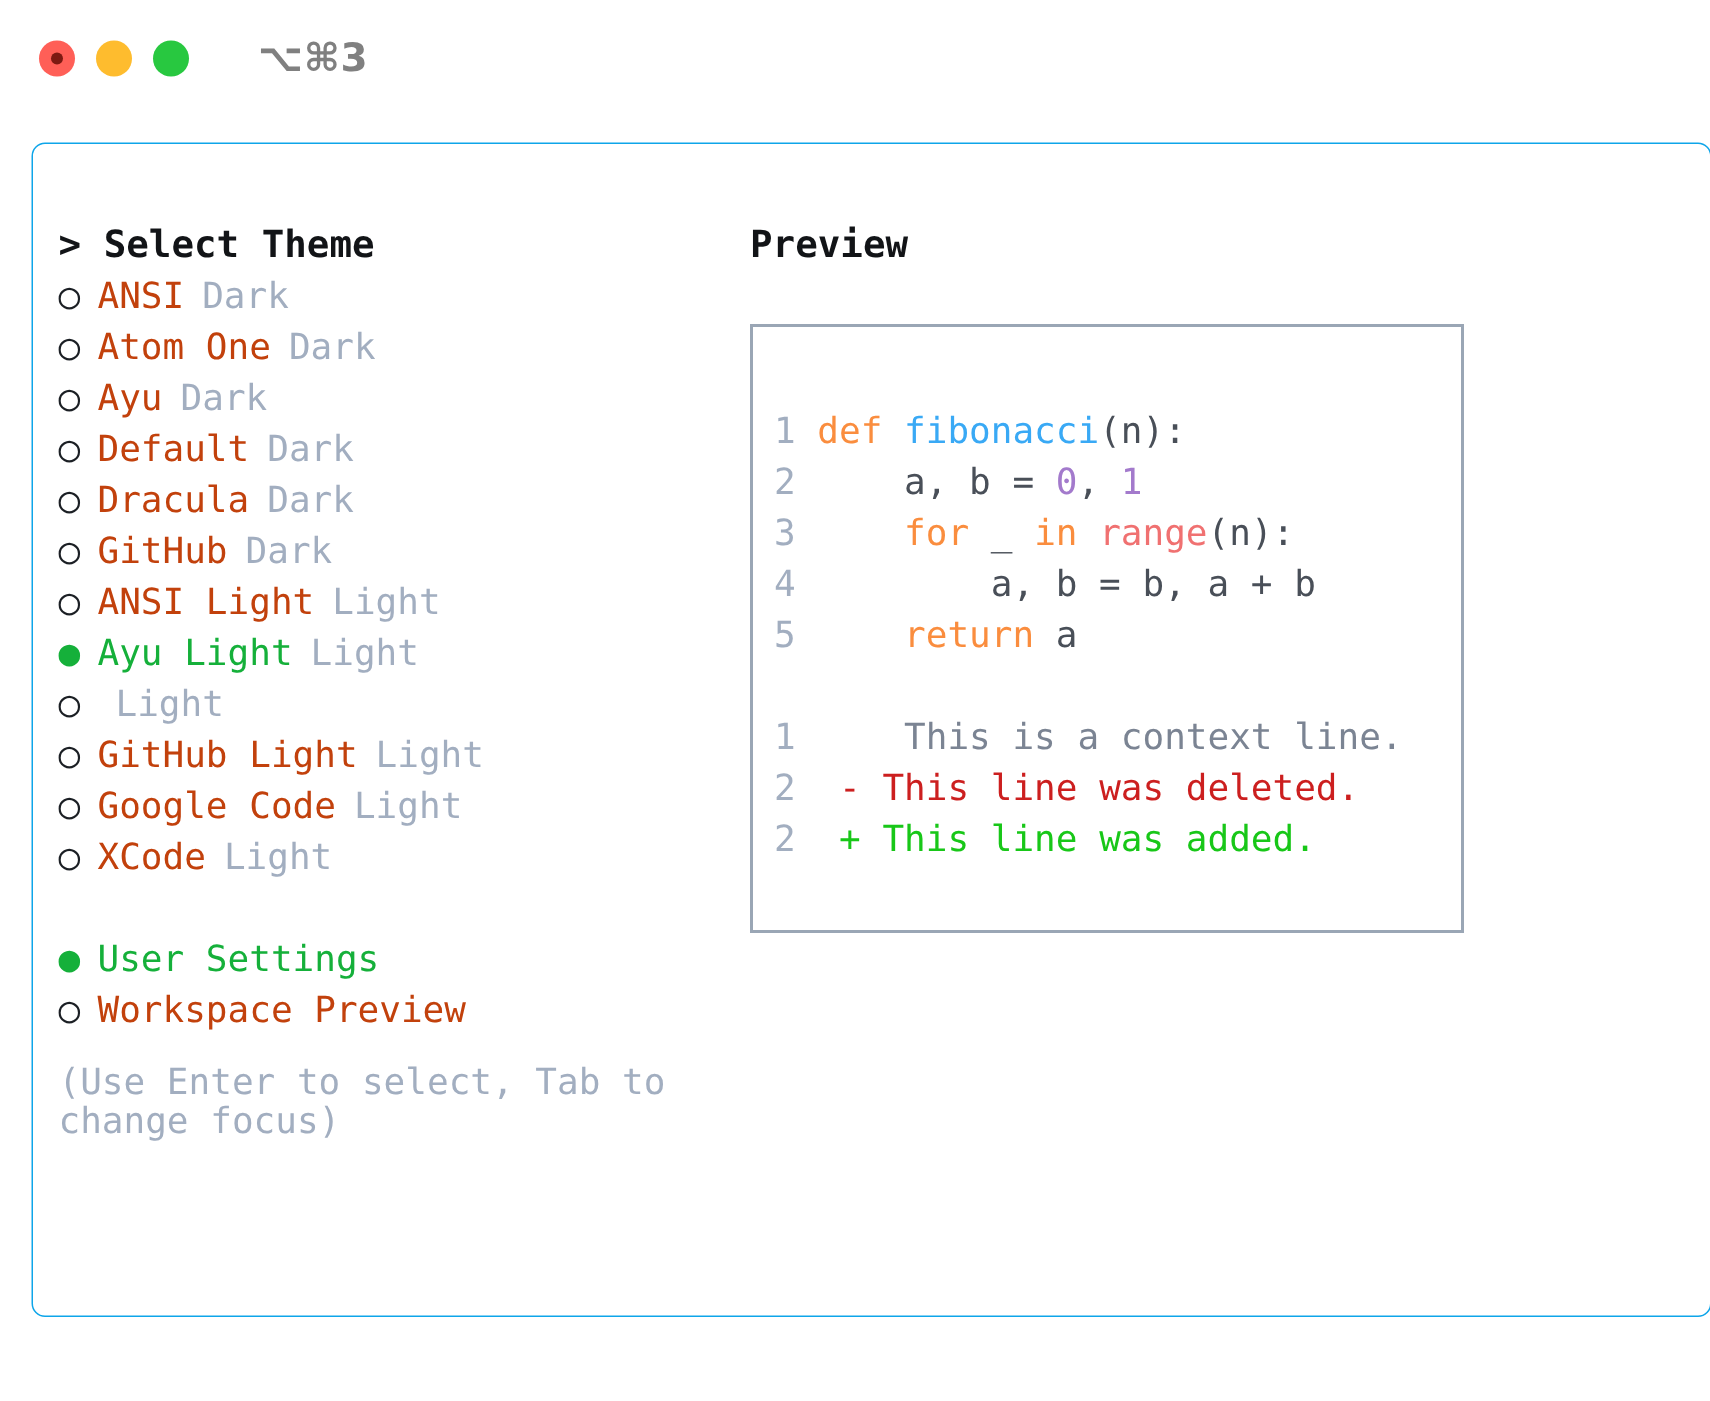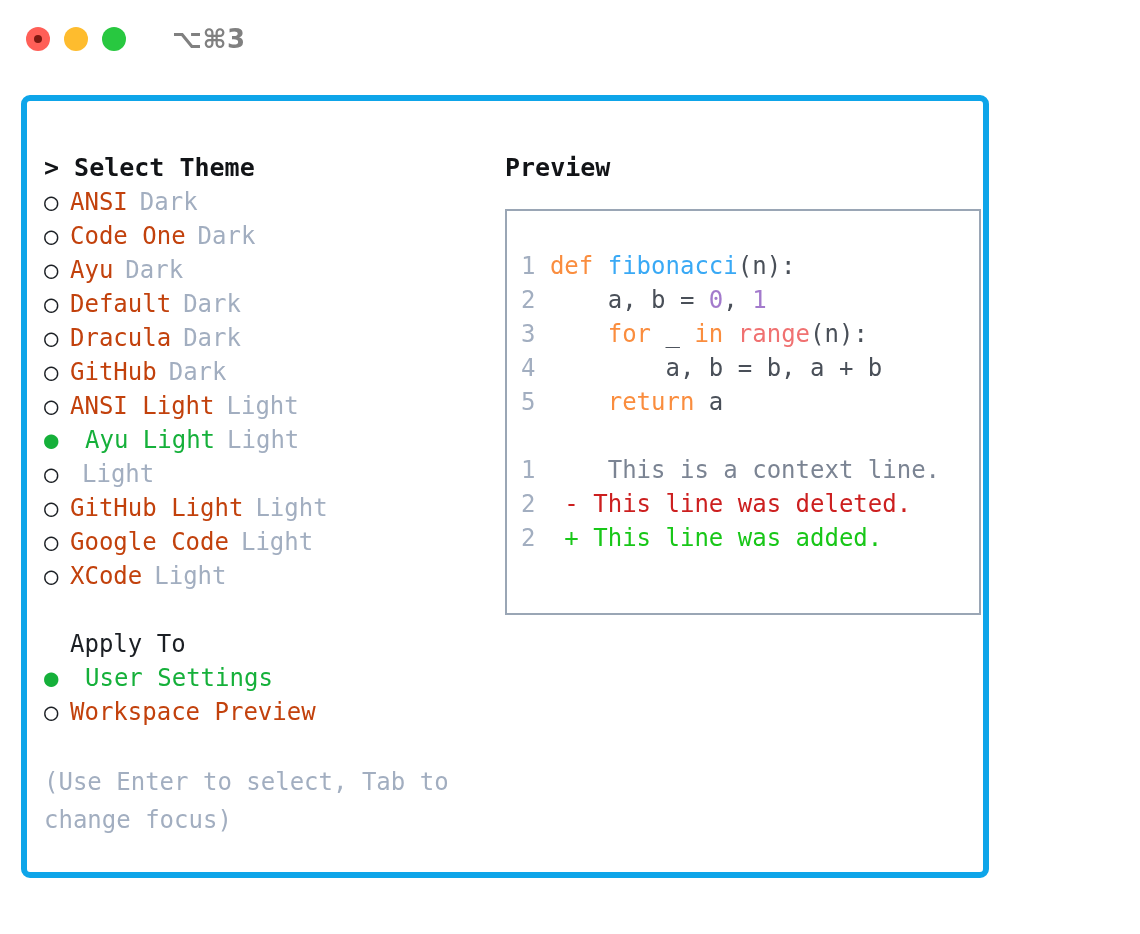--- a/index.html
+++ b/index.html
@@ -65,23 +65,23 @@
     font-weight: bold;
     letter-spacing: 0.5px;
     line-height: 1;
   }
 
   
   .panel {
     position: absolute;
     left: 21px;
     top: 95px;
-    width: 968px;
+    width: 1120px;
     height: 783px;
-    border: 6px solid #0ea5e9;
+    border: 1px solid #0ea5e9;
     border-radius: 9px;
     box-sizing: border-box;
     background: #ffffff;
   }
 
   .columns {
     position: absolute;
     left: 0; top: 0;
     width: 100%; height: 100%;
   }
@@ -119,66 +119,66 @@
     width: 26px;
     flex: 0 0 26px;
     font-size: 24px;
     line-height: 34px;
     color: #1b1f24;
   }
   .opt.selected .bullet { color: #15b03a; }
   .opt-label {
     color: #c2410c;
   }
-  .opt.selected .opt-label { color: #15b03a; margin-left: 15px; }
+  .opt.selected .opt-label { color: #15b03a; }
   .opt-cat {
     color: #a2aec0;
     margin-left: 12px;
   }
 
   .section-gap { height: 34px; }
 
   .apply-head {
     font-size: 24px;
     line-height: 34px;
     color: #1b1f24;
     padding-left: 26px;
     white-space: pre;
   }
 
   .hint {
-    margin-top: 34px;
-    font-size: 24px;
-    line-height: 38px;
+    margin-top: 18px;
+    font-size: 24px;
+    line-height: 26px;
     color: #a2aec0;
     width: 410px;
   }
 
   
   .right-col {
     position: absolute;
     left: 478px;
     top: 50px;
     width: 500px;
   }
   .preview-title {
     font-size: 25px;
     font-weight: bold;
     color: #121417;
     line-height: 34px;
     white-space: pre;
   }
   .preview-box {
-    margin-top: 24px;
+    margin-top: 36px;
     width: 476px;
     height: 406px;
     border: 2px solid #9aa6b5;
     box-sizing: border-box;
     background: #ffffff;
-    padding: 38px 0 0 14px;
+    padding: 52px 0 0 14px;
   }
   .code {
     font-family: "DejaVu Sans Mono", monospace;
     font-size: 24px;
     line-height: 34px;
     white-space: pre;
   }
   .code .ln   { color: #a2aec0; }
   .code .kw   { color: #fa8d3e; }
   .code .fn   { color: #39a9f5; }
@@ -205,36 +205,35 @@
   </div>
 
   <div class="panel">
     <div class="columns">
 
       <div class="left-col">
         <div class="heading">&gt; Select Theme</div>
 
         <div class="opt-list" id="theme-list">
             <div class="opt"><span class="bullet">○</span><span class="opt-label">ANSI</span><span class="opt-cat">Dark</span></div>
-            <div class="opt"><span class="bullet">○</span><span class="opt-label">Code One</span><span class="opt-cat">Dark</span></div>
+            <div class="opt"><span class="bullet">○</span><span class="opt-label">Atom One</span><span class="opt-cat">Dark</span></div>
             <div class="opt"><span class="bullet">○</span><span class="opt-label">Ayu</span><span class="opt-cat">Dark</span></div>
             <div class="opt"><span class="bullet">○</span><span class="opt-label">Default</span><span class="opt-cat">Dark</span></div>
             <div class="opt"><span class="bullet">○</span><span class="opt-label">Dracula</span><span class="opt-cat">Dark</span></div>
             <div class="opt"><span class="bullet">○</span><span class="opt-label">GitHub</span><span class="opt-cat">Dark</span></div>
             <div class="opt"><span class="bullet">○</span><span class="opt-label">ANSI Light</span><span class="opt-cat">Light</span></div>
             <div class="opt selected"><span class="bullet">●</span><span class="opt-label">Ayu Light</span><span class="opt-cat">Light</span></div>
             <div class="opt"><span class="bullet">○</span><span class="opt-cat">Light</span></div>
             <div class="opt"><span class="bullet">○</span><span class="opt-label">GitHub Light</span><span class="opt-cat">Light</span></div>
             <div class="opt"><span class="bullet">○</span><span class="opt-label">Google Code</span><span class="opt-cat">Light</span></div>
             <div class="opt"><span class="bullet">○</span><span class="opt-label">XCode</span><span class="opt-cat">Light</span></div>
           </div>
 
         <div class="section-gap"></div>
 
-        <div class="apply-head">Apply To</div>
 
         <div class="opt-list" id="apply-list">
             <div class="opt selected"><span class="bullet">●</span><span class="opt-label">User Settings</span></div>
             <div class="opt"><span class="bullet">○</span><span class="opt-label">Workspace Preview</span></div>
           </div>
 
         <div class="hint">(Use Enter to select, Tab to change focus)</div>
       </div>
 
       <div class="right-col">

